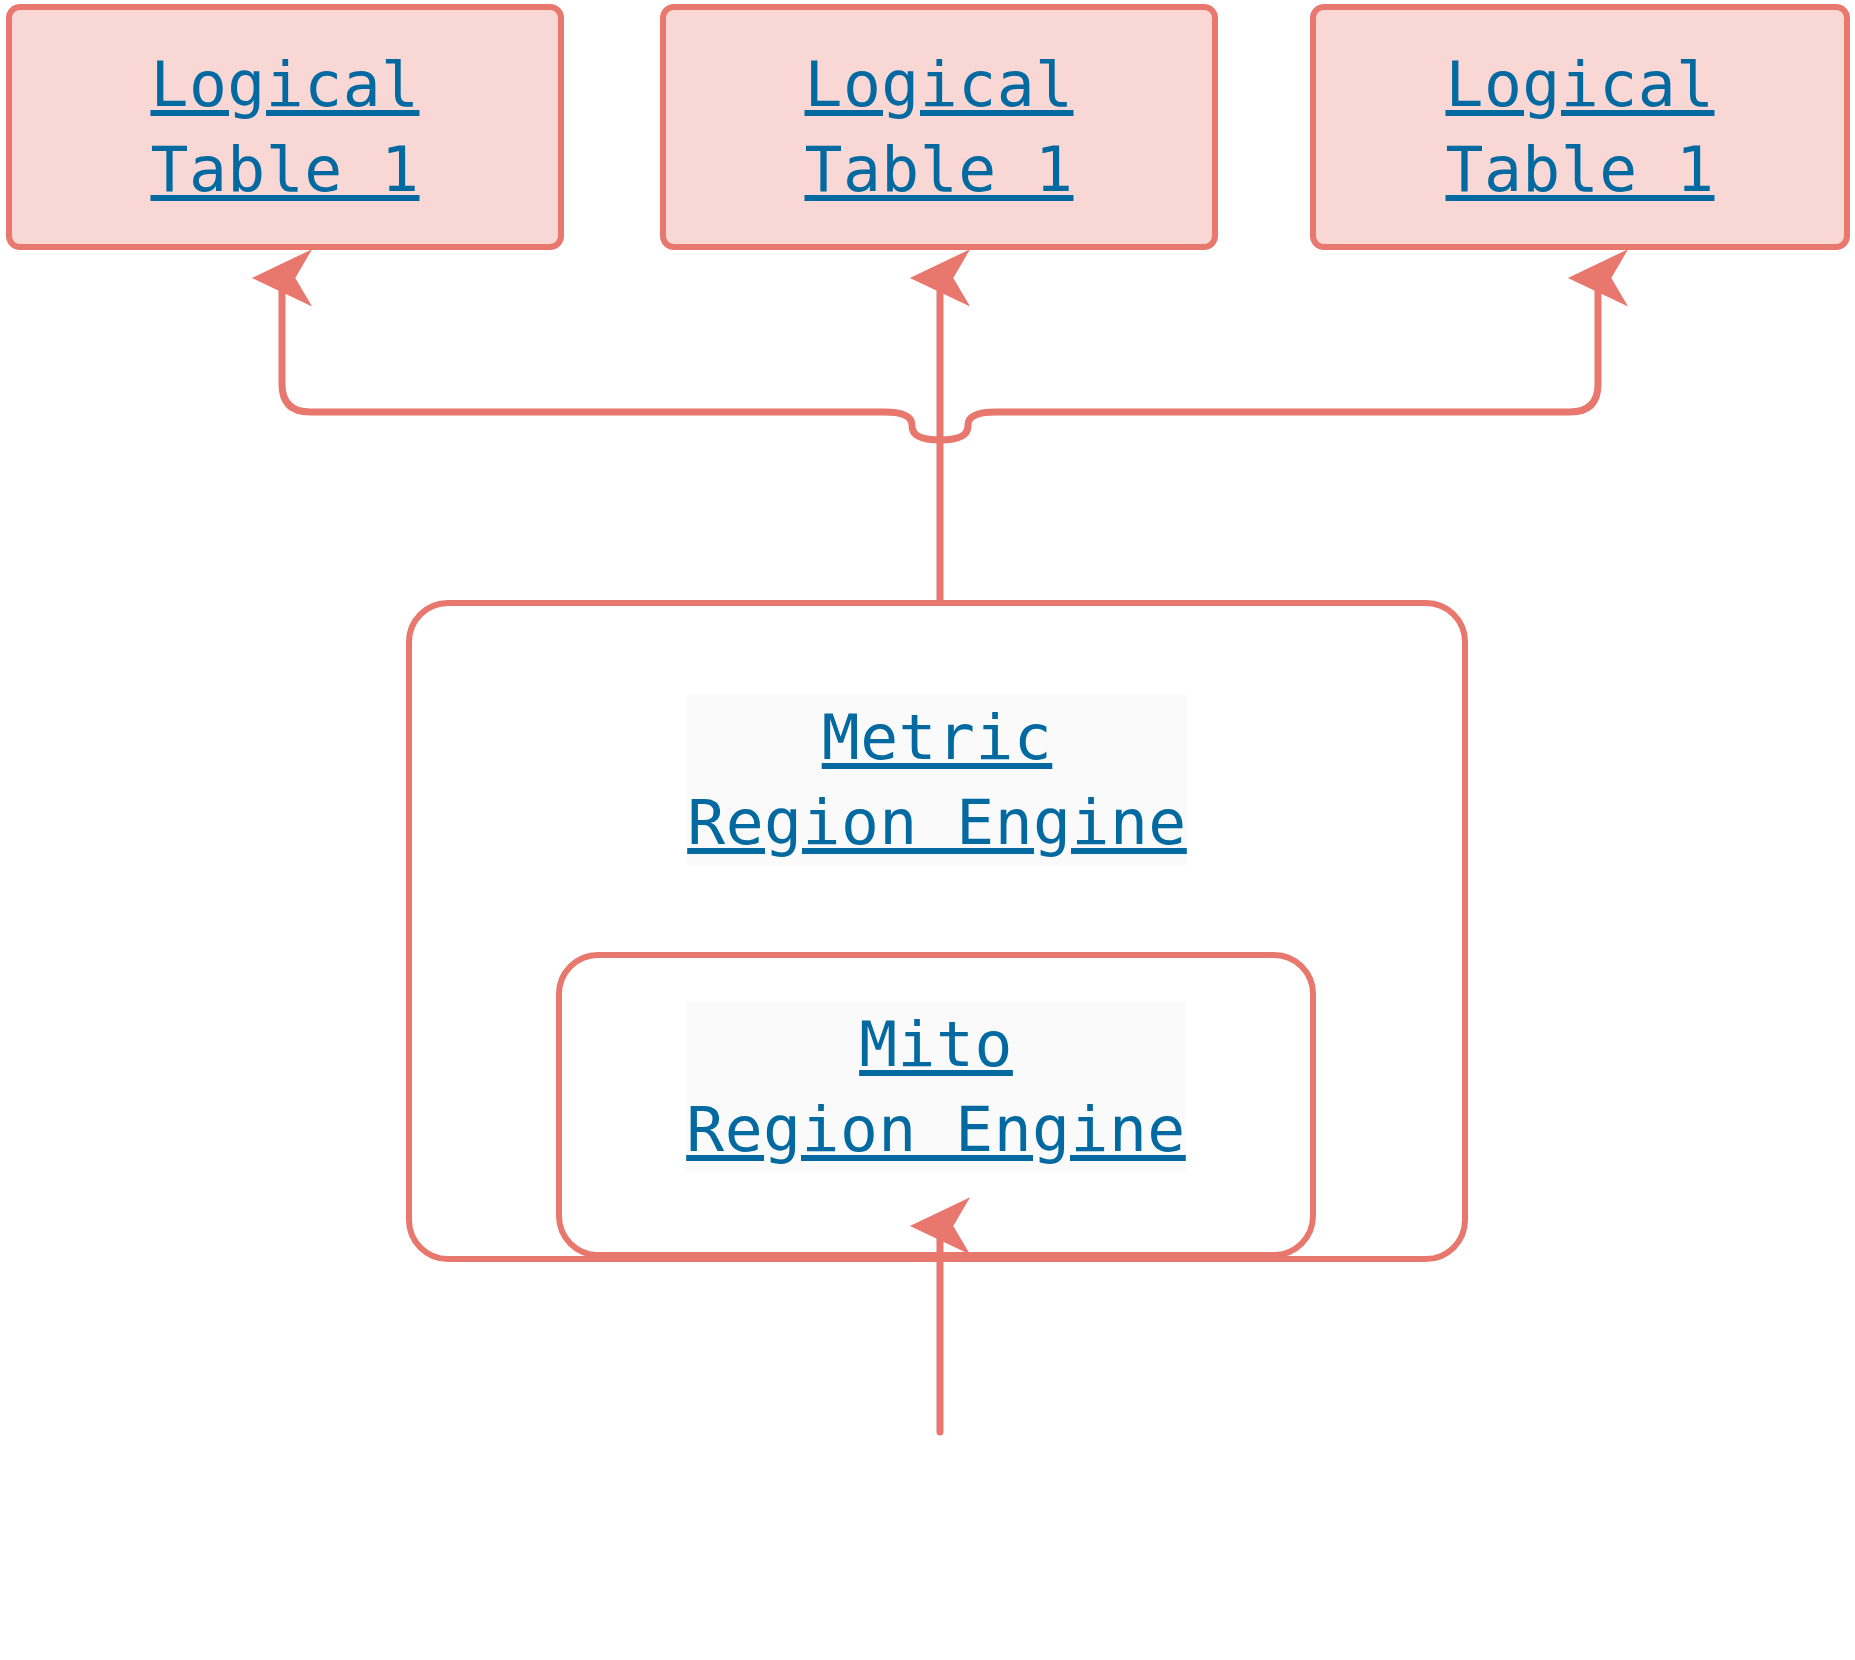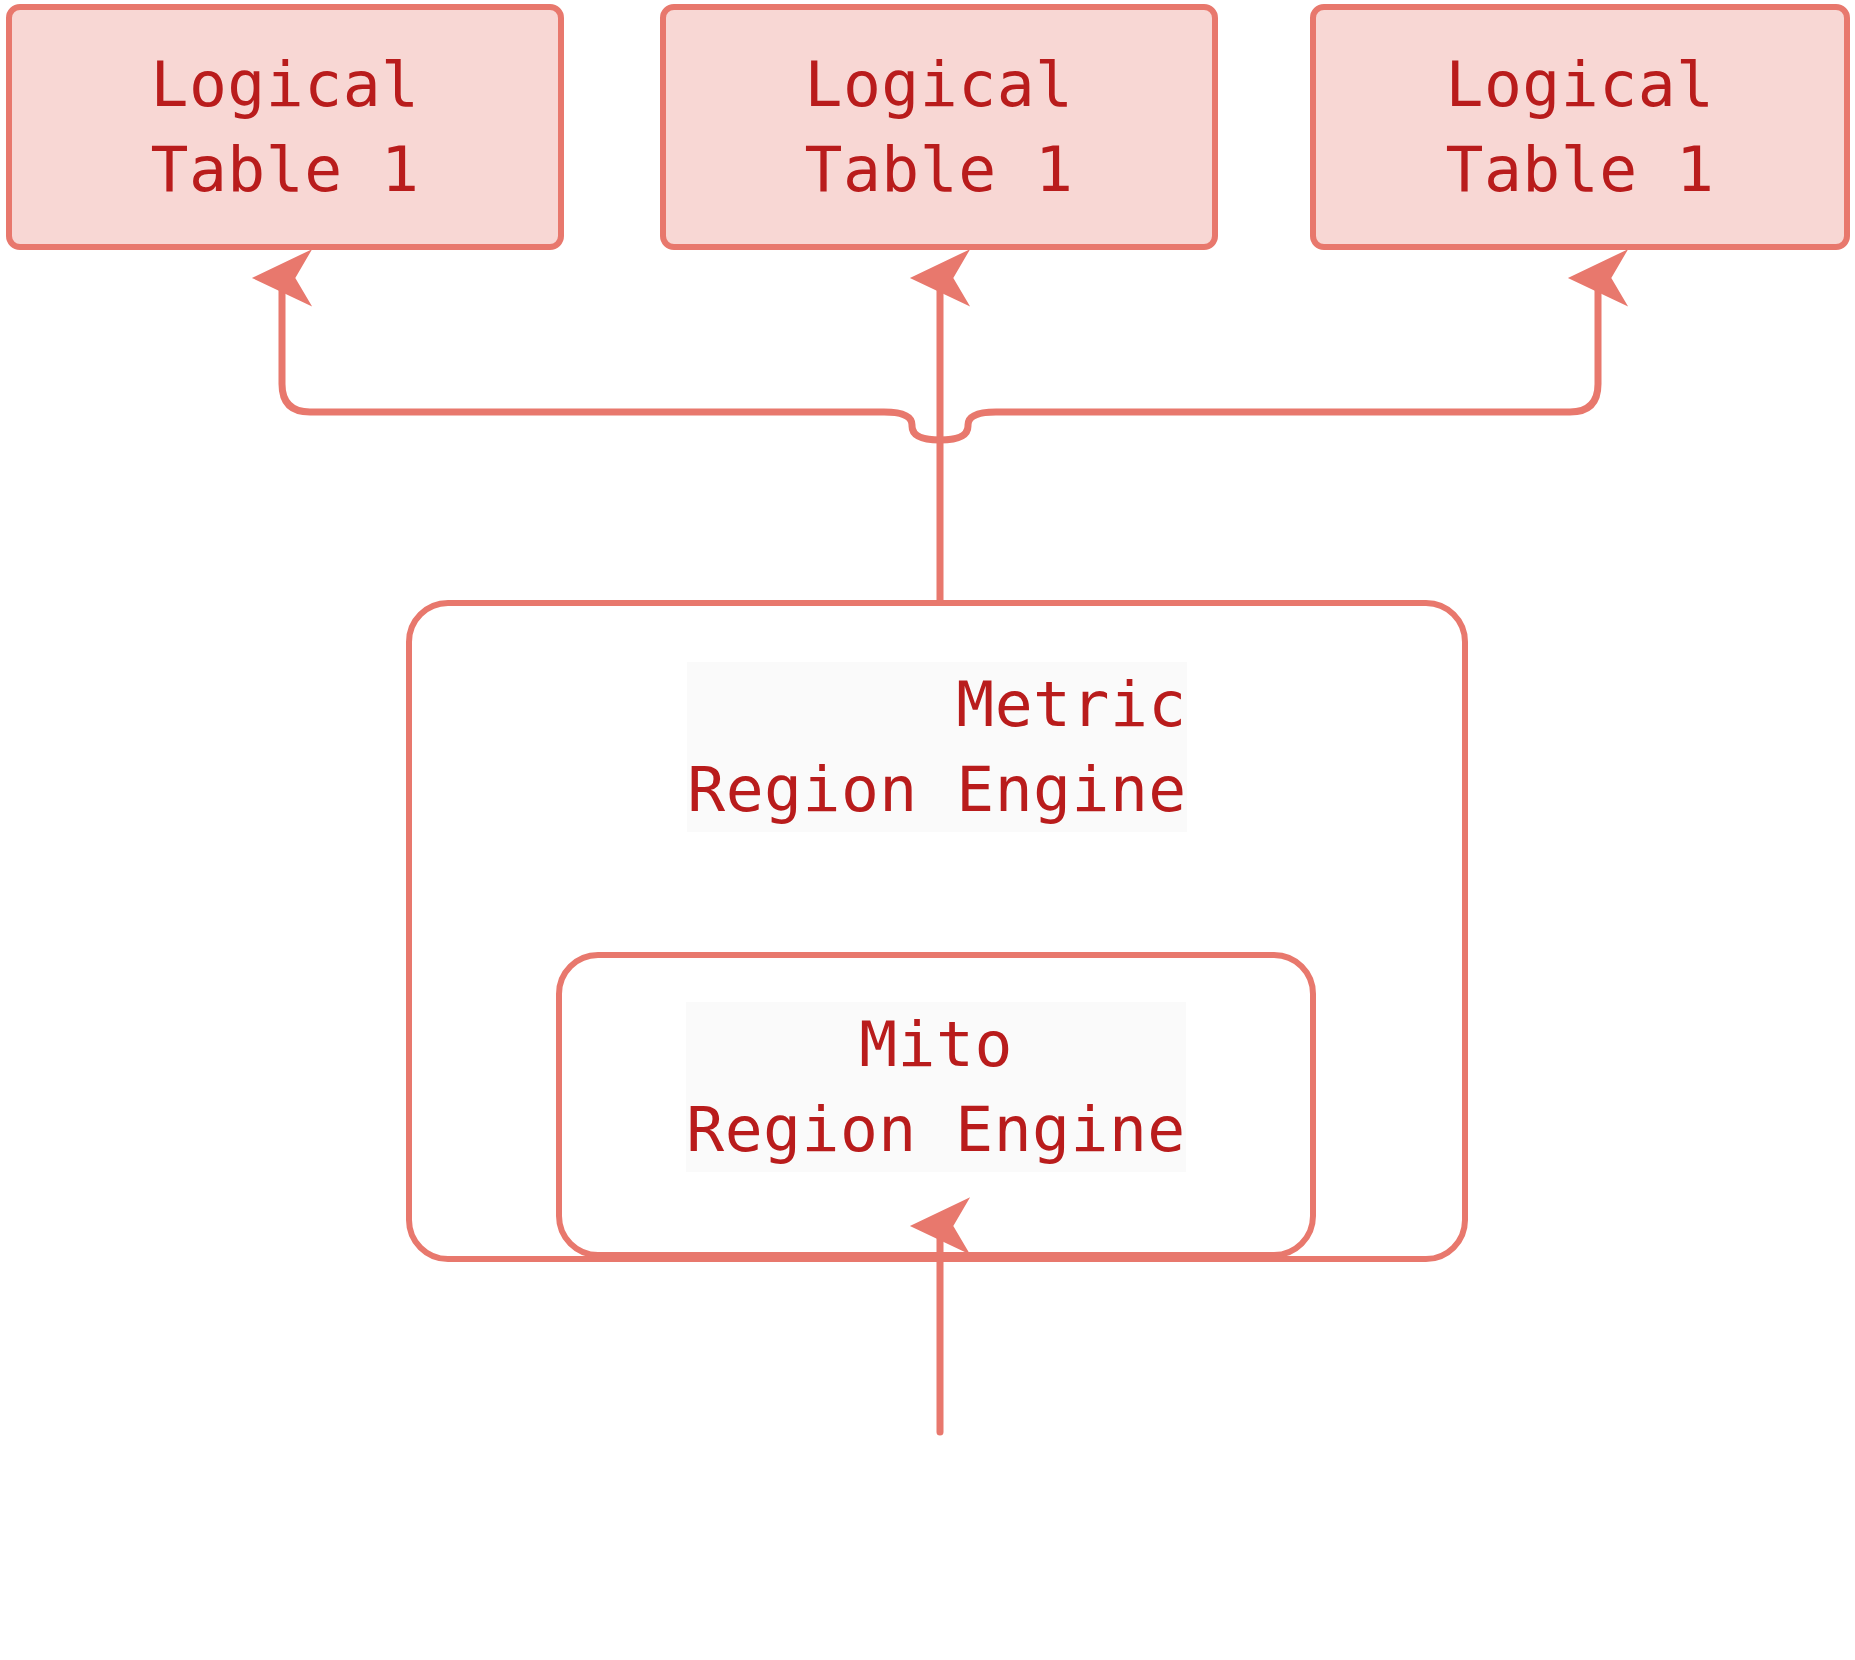--- a/index.html
+++ b/index.html
@@ -31,22 +31,23 @@
     box-sizing: border-box;
     display: flex;
     align-items: center;
     justify-content: center;
     text-align: center;
   }
   .node .label {
     display: block;
     white-space: pre;
     line-height: 1.35;
-    color: #b91c1c;
+    color: #0369a1;
     font-weight: 400;
+    text-decoration: underline;
   }
   
   .node.table-node {
     background: #f8d7d4;
     border: 6px solid #e8786d;
     border-radius: 14px;
   }
   .node.table-node .label {
     font-size: 63px;
     letter-spacing: 0.5px;
@@ -58,22 +59,21 @@
     border-radius: 42px;
     align-items: flex-start;
     justify-content: center;
   }
   .node.engine-node .label {
     background: #fafafa;
     font-size: 63px;
     letter-spacing: 0.5px;
   }
   #node-metric-region-engine .label {
-    margin-top: 56px;
-    text-align: right;
+    margin-top: 89px;
   }
   #node-mito-region-engine .label {
     margin-top: 44px;
   }
   
   #node-metric-region-engine { z-index: 2; }
   #node-mito-region-engine   { z-index: 4; }
   svg.wires                  { z-index: 3; }
   .table-node                { z-index: 5; }
 </style>

